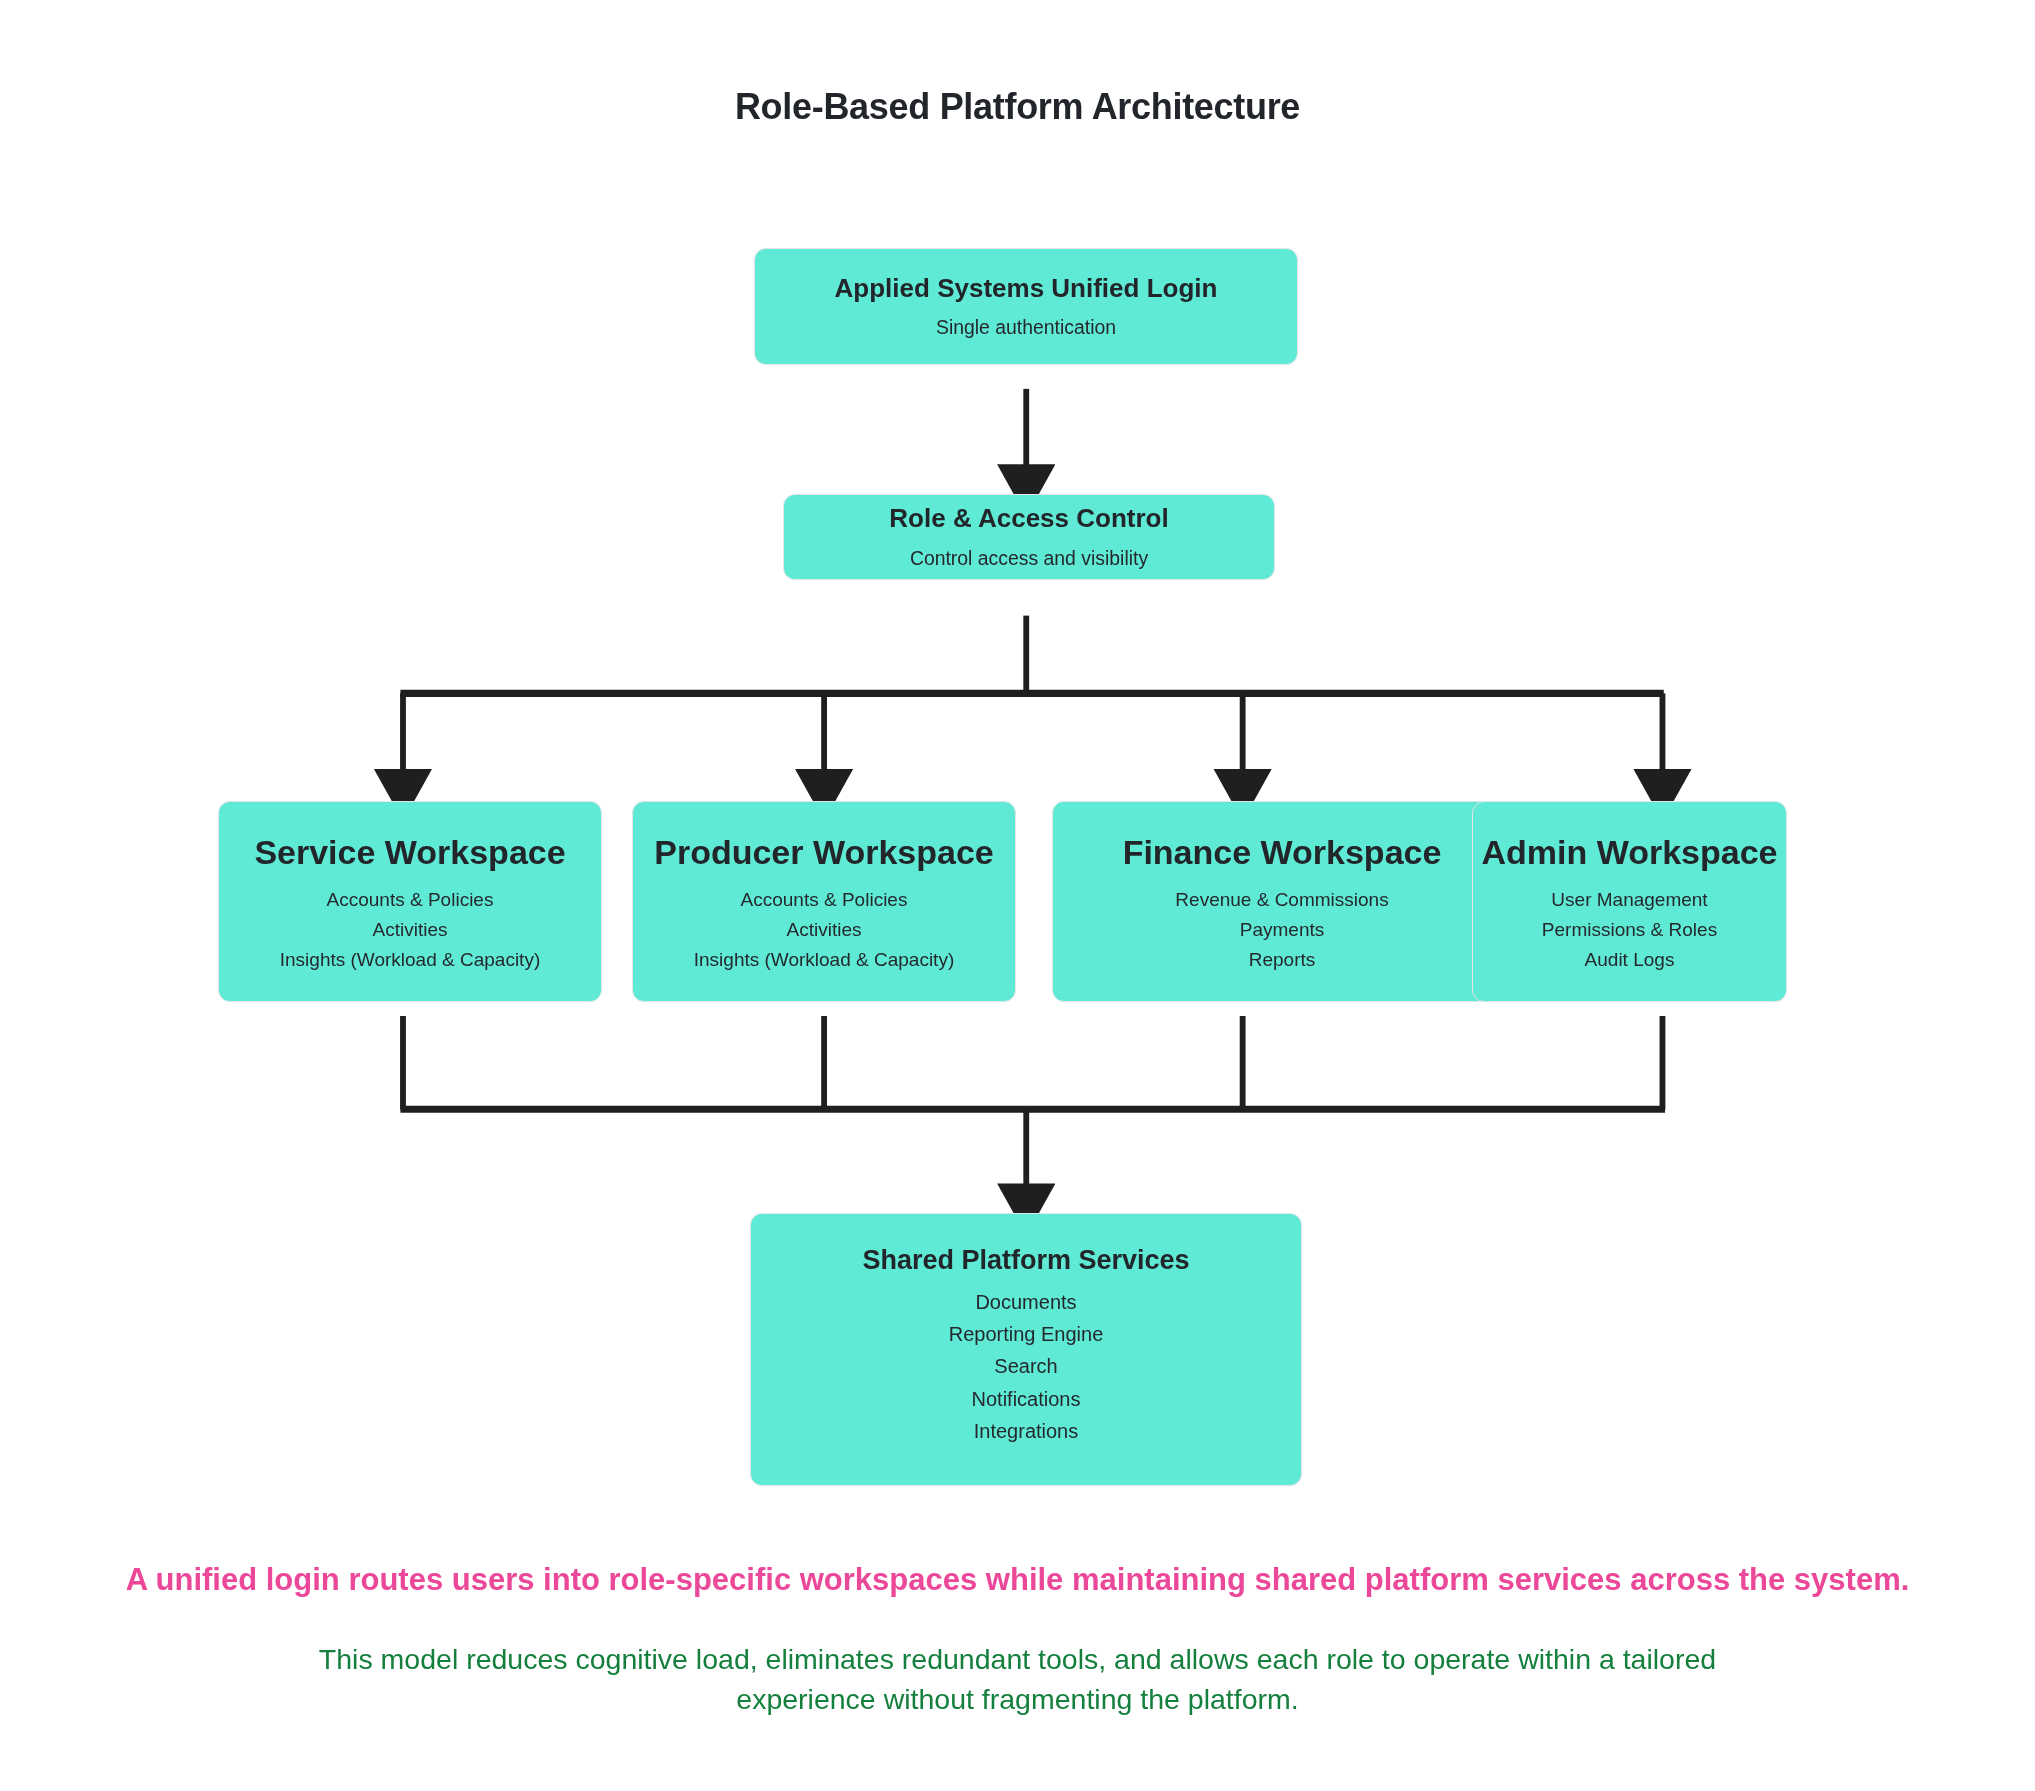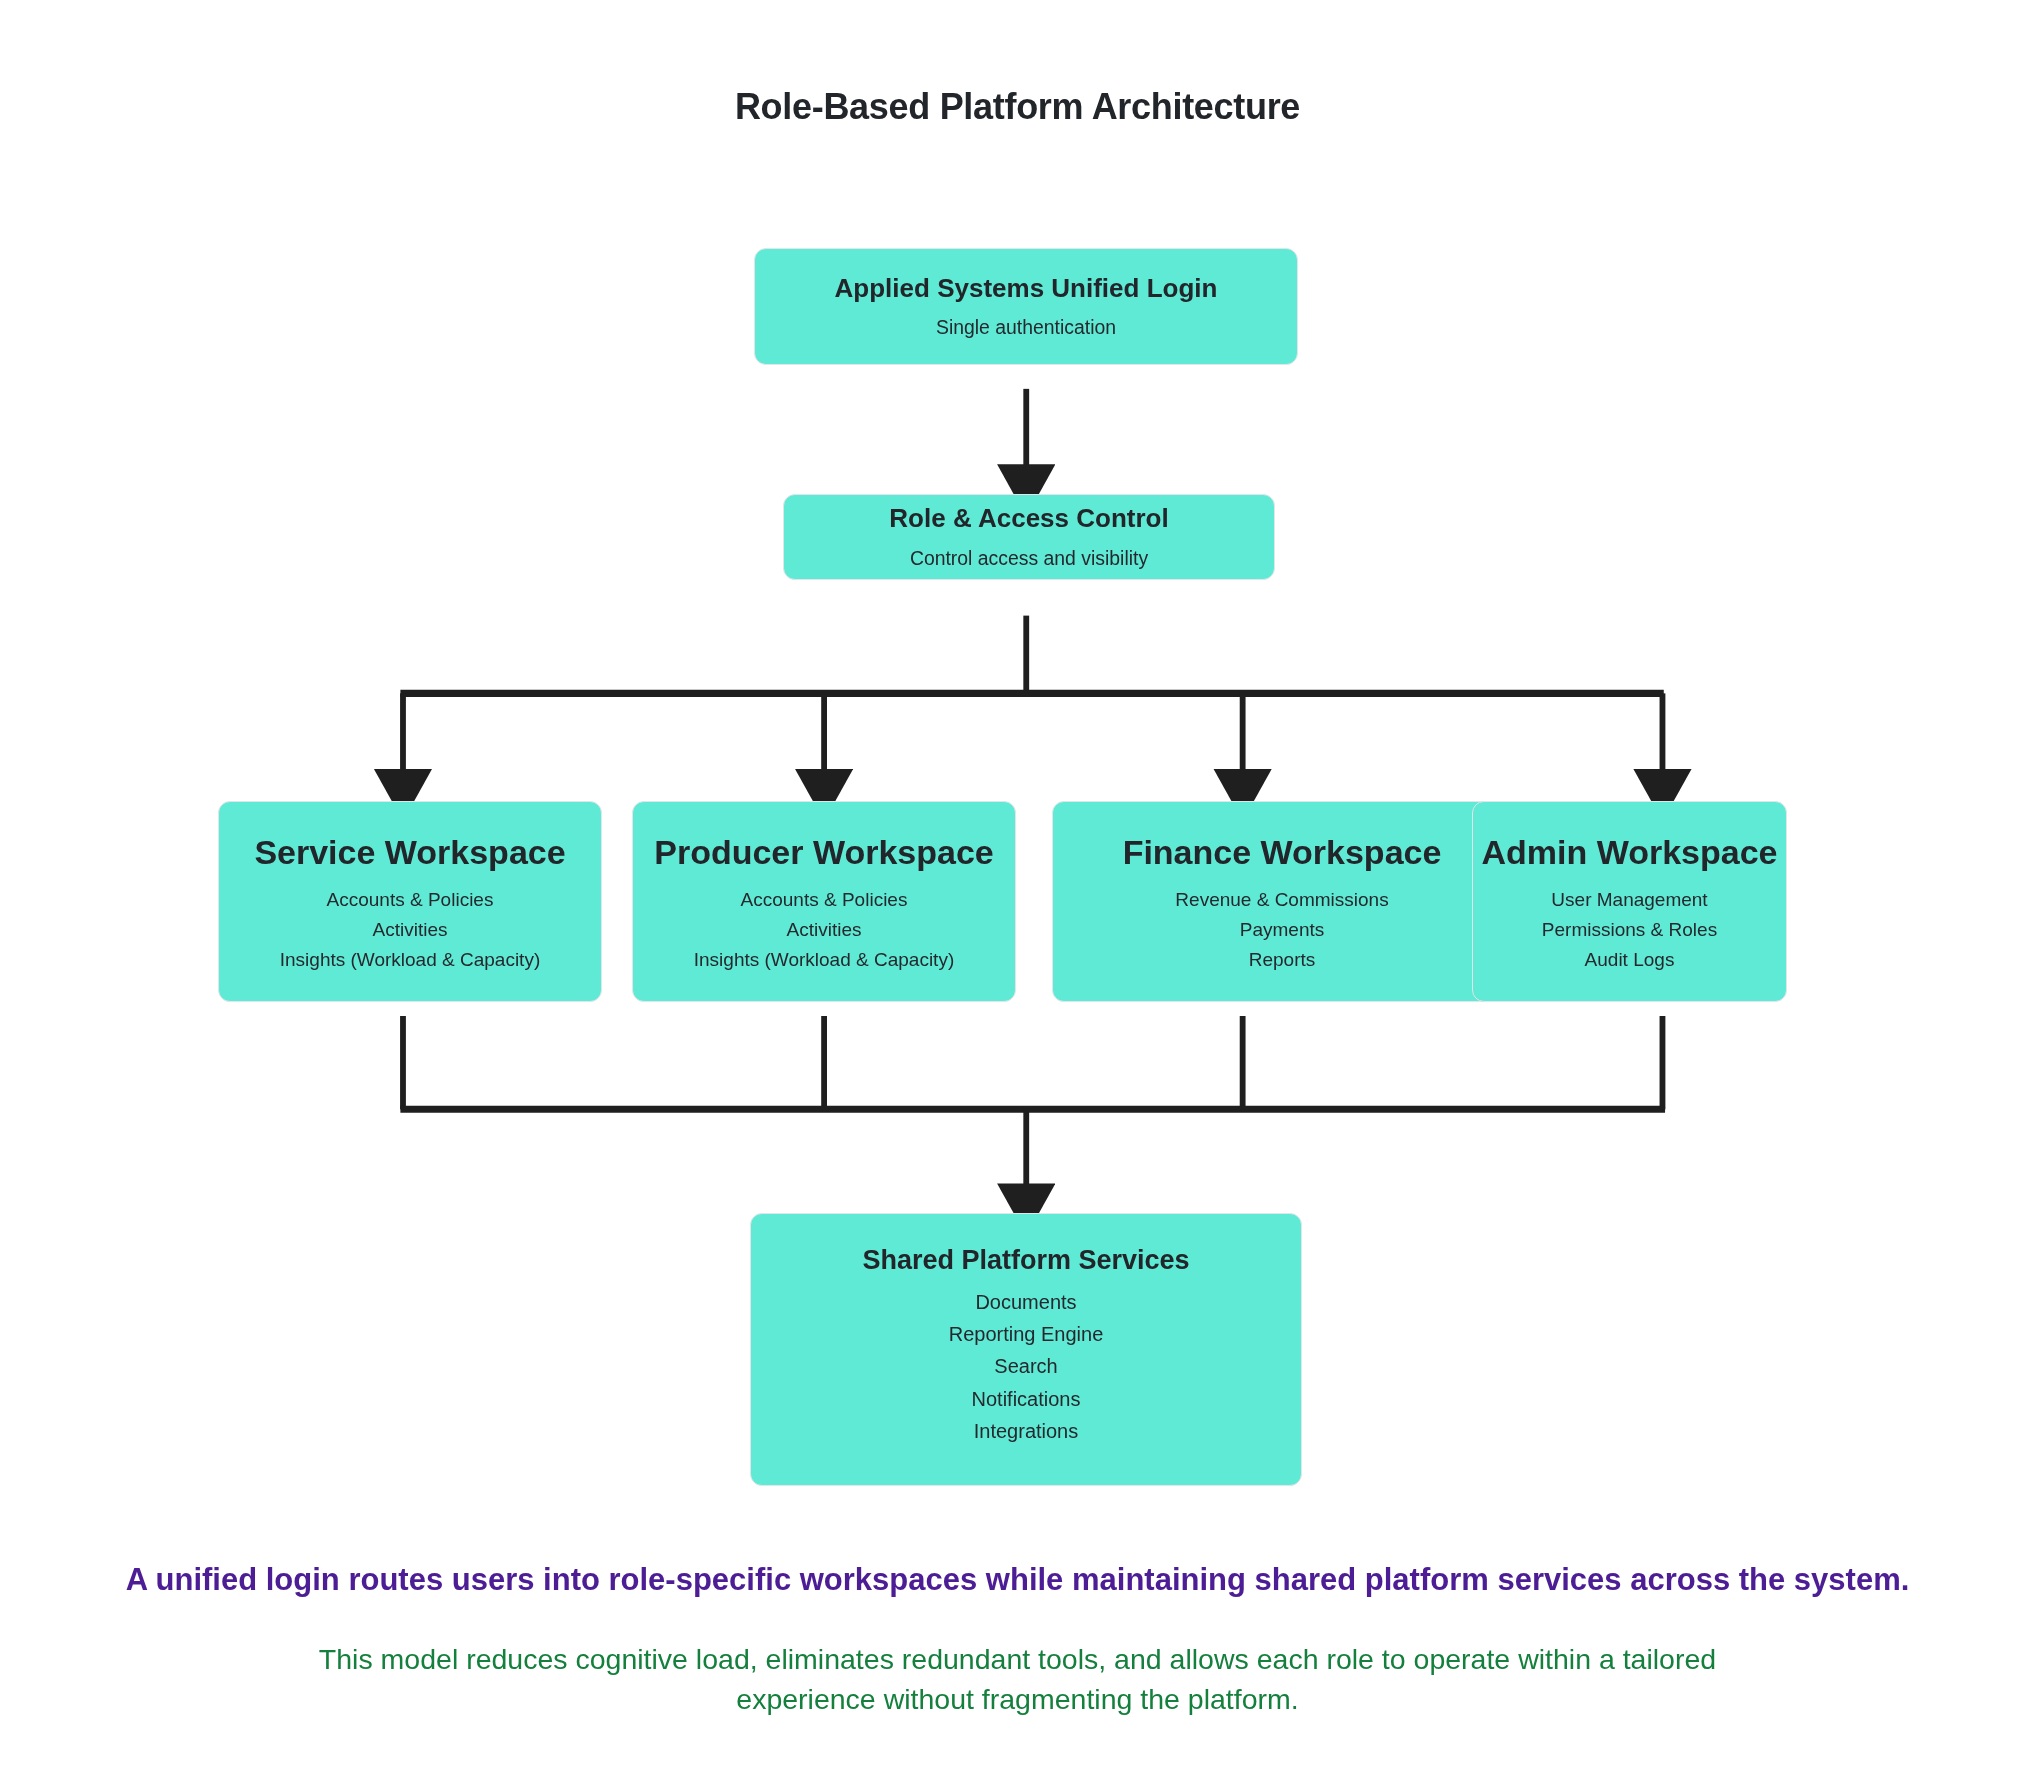--- a/index.html
+++ b/index.html
@@ -106,21 +106,21 @@
 
   
   .caption-primary {
     position: absolute;
     top: 1559px;
     left: 0;
     width: 2035px;
     text-align: center;
     font-size: 31px;
     font-weight: bold;
-    color: #4c1d95;
+    color: #ec4899;
     line-height: 1.35;
   }
   .caption-secondary {
     position: absolute;
     top: 1639px;
     left: 295px;
     width: 1445px;
     text-align: center;
     font-size: 28.5px;
     font-weight: normal;

